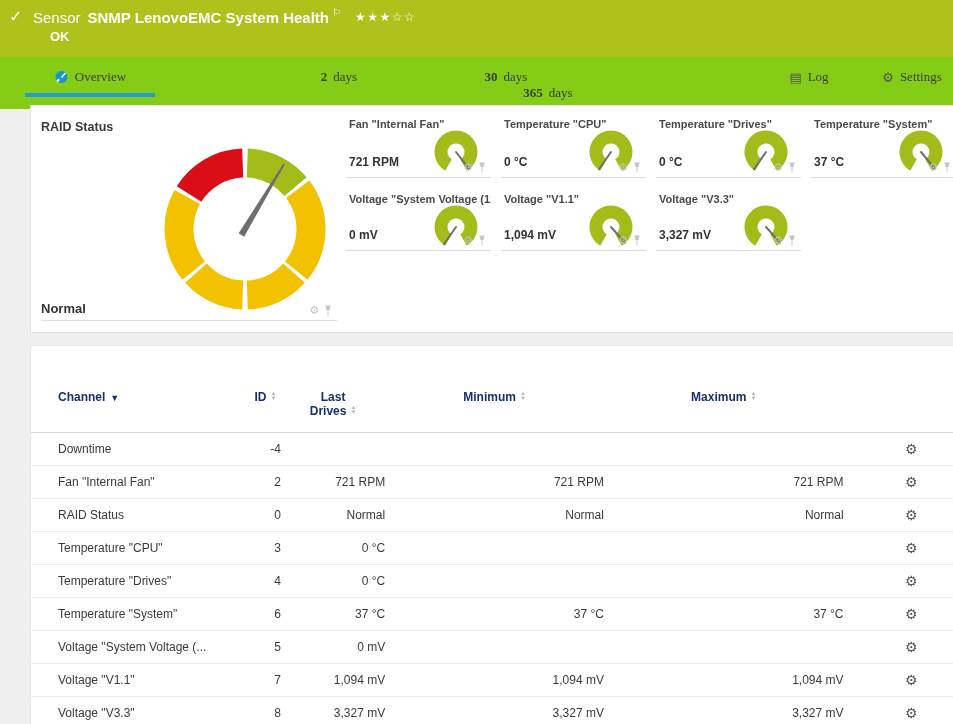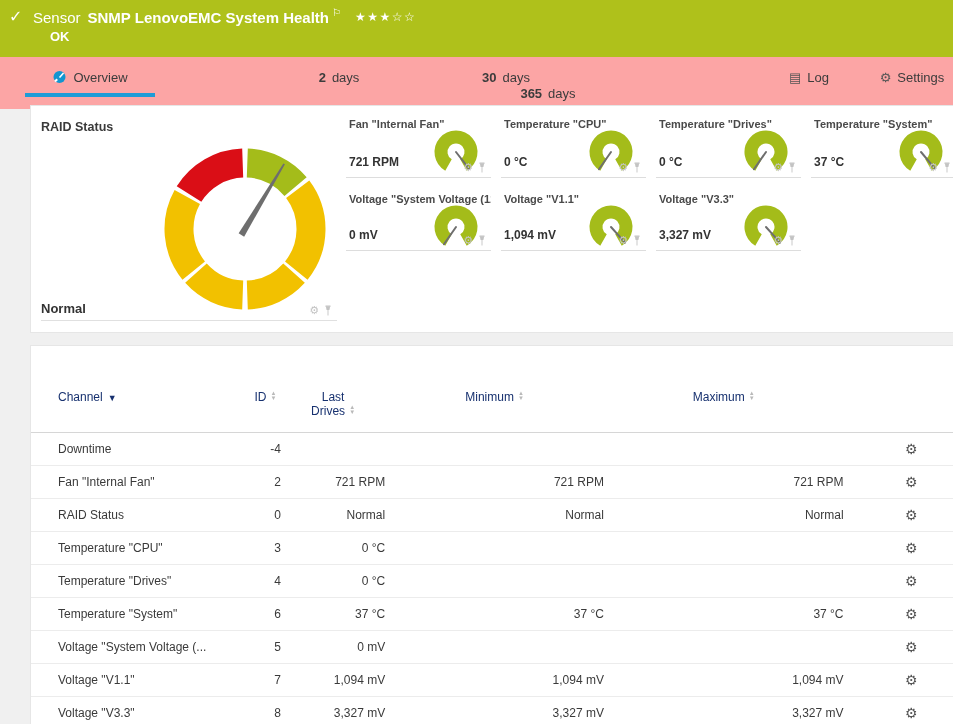--- a/index.html
+++ b/index.html
@@ -10,21 +10,21 @@
   header.sensorbar { position:absolute; left:0; top:0; width:953px; height:57px; color:#fff; }
   .chk { position:absolute; left:9px; top:7px; font-size:16px; font-weight:bold; }
   .titleline { position:absolute; left:33px; top:7px; font-size:15px; white-space:nowrap; }
   .kind { margin-right:7px; }
   .name { font-weight:bold; }
   .flag { font-size:10px; vertical-align:7px; margin-left:3px; }
   .stars { margin-left:14px; font-size:12px; letter-spacing:1.5px; vertical-align:2px; }
   .okbadge { position:absolute; left:50px; top:29px; font-size:13px; font-weight:bold; }
 
   
-  nav.tabs { position:absolute; left:0; top:57px; width:953px; height:52px; background:#fca5a5; }
+  nav.tabs { position:absolute; left:0; top:57px; width:953px; height:52px; background:#84cc16;font-family:Liberation Serif, serif; }
   .tab { position:absolute; top:0; height:40px; display:flex; align-items:center; justify-content:center;
          gap:6px; font-size:13px; color:#3c3c3c; cursor:pointer; white-space:nowrap; }
   .tab b { font-weight:bold; }
   .tab .underline { position:absolute; left:0; bottom:0; width:100%; height:4px; }
   .ticon { display:inline-flex; align-items:center; }
   .glyphicon { font-size:13px; color:#555; line-height:1; }
 
   
   .panel { position:absolute; background:#fff; border:1px solid #e6e6e6; }
   .gauges-panel { left:30px; top:105px; width:950px; height:228px; }
@@ -45,21 +45,21 @@
   .cc0 { left:315px; } .cc1 { left:470px; } .cc2 { left:625px; } .cc3 { left:780px; }
   .gtitle { position:absolute; left:3px; top:4px; font-size:11px; font-weight:bold; color:#4a4a4a; white-space:nowrap; overflow:hidden; max-width:142px; }
   .sgauge { position:absolute; right:11px; top:14px; width:48px; height:48px; }
   .gvalue { position:absolute; left:3px; bottom:8px; font-size:12px; font-weight:bold; color:#333; }
 
   
   table.channels { border-collapse:collapse; table-layout:fixed; width:948px; margin-top:30px; font-size:12px; color:#3a3a3a; }
   .channels col.c-channel { width:210px; } .channels col.c-id { width:30px; }
   .channels col.c-last { width:100px; } .channels col.c-min { width:210px; }
   .channels col.c-max { width:230px; } .channels col.c-gear { width:130px; }
-  .channels th { color:#17316f; font-weight:normal; vertical-align:top; padding-top:14px; padding-bottom:14px; font-size:12px; }
+  .channels th { color:#17316f; font-weight:bold; vertical-align:top; padding-top:14px; padding-bottom:14px; font-size:12px; }
   .th-channel { text-align:left; padding-left:27px; }
   .th-right { text-align:center; }
   .th-center { }
   .channels thead tr { border-bottom:1px solid #d6d6d6; }
   .channels tbody tr { border-bottom:1px solid #ececec; height:33px; }
   .td-channel { padding-left:27px; text-align:left; white-space:nowrap; overflow:hidden; }
   .td-right { text-align:right; }
   .td-gear { text-align:center; }
   .gearrow { font-size:14px; color:#555; cursor:pointer; }
   .sort { display:inline-block; vertical-align:1px; margin-left:4px; line-height:0; }

